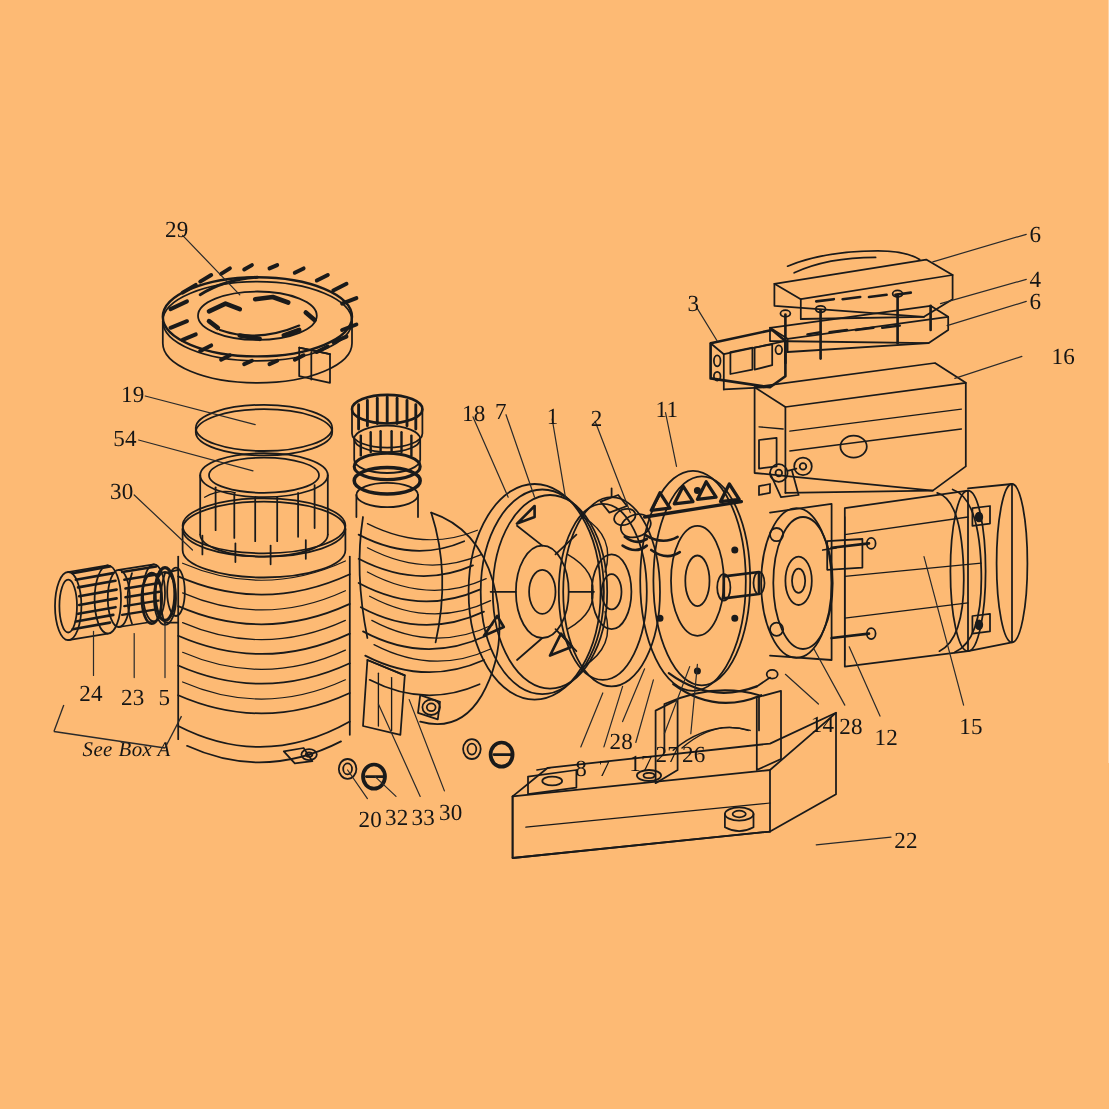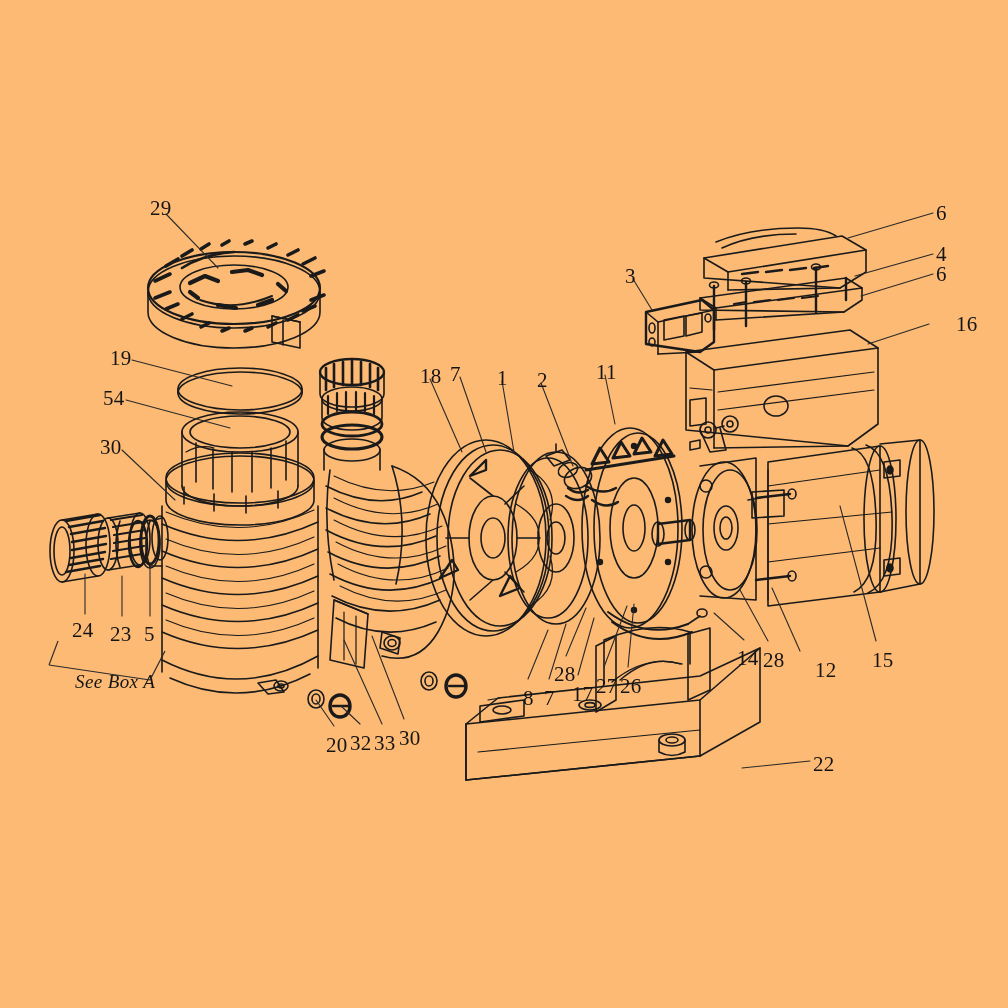--- a/index.html
+++ b/index.html
@@ -514,21 +514,21 @@
       <div class="lbl" style="left: 497px; top: 368px;">1</div>
       <div class="lbl" style="left: 537px; top: 370px;">2</div>
       <div class="lbl" style="left: 596px; top: 362px;">11</div>
       <div class="lbl" style="left: 625px; top: 266px;">3</div>
       <div class="lbl" style="left: 936px; top: 203px;">6</div>
       <div class="lbl" style="left: 936px; top: 244px;">4</div>
       <div class="lbl" style="left: 936px; top: 264px;">6</div>
       <div class="lbl" style="left: 956px; top: 314px; font-family: Liberation Serif, serif;">16</div>
       <div class="lbl" style="left: 737px; top: 648px;">14</div>
       <div class="lbl" style="left: 763px; top: 650px;">28</div>
-      <div class="lbl" style="left: 795px; top: 660px; margin-left: 20px;">12</div>
+      <div class="lbl" style="left: 795px; top: 660px;">12</div>
       <div class="lbl" style="left: 872px; top: 650px;">15</div>
       <div class="lbl" style="left: 813px; top: 754px;">22</div>
     </div>
 
   <div class="lbl boxa" style="left:42px; top:672px;">See Box A</div>
 
   <svg style="position:absolute;left:0;top:0;width:1008px;height:1008px;pointer-events:none;">
     <g stroke="#2a2a2a" stroke-width="1.2" fill="none">
       <path d="M46 668 L60 640 L172 654 L160 688 Z" opacity="0"></path>
       <path d="M58 641 L49 665"></path>

